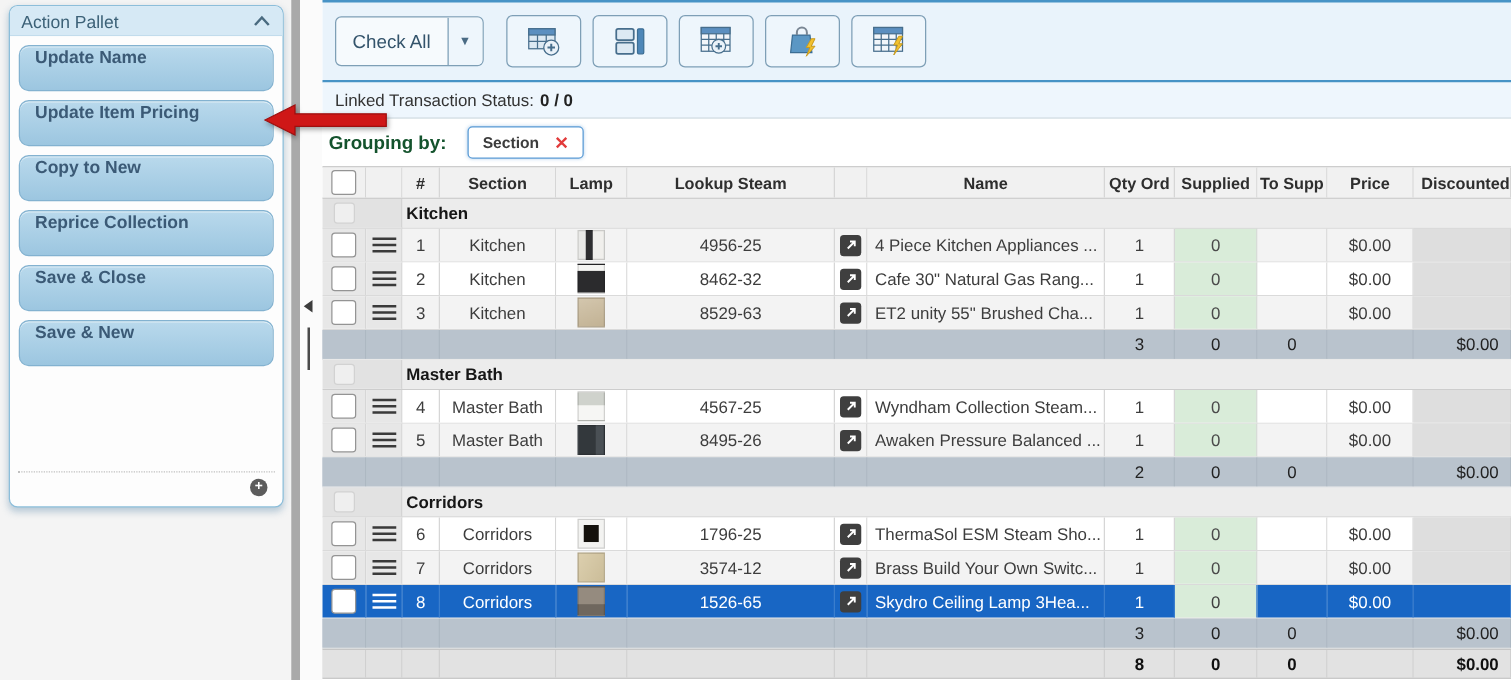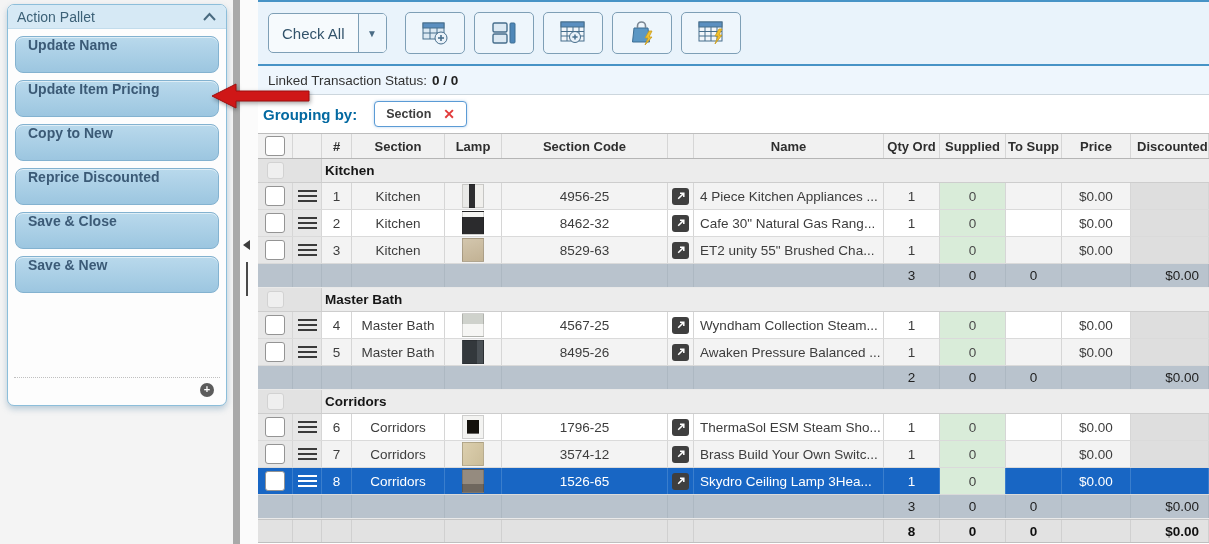--- a/index.html
+++ b/index.html
@@ -45,21 +45,21 @@
   .icon-btn{width:58px;height:40px;background:#eef6fc;border:1px solid #7e9fb6;border-radius:5px;
             display:flex;align-items:center;justify-content:center;margin-right:9px;cursor:pointer;}
 
   .status-bar{position:absolute;top:66px;left:0;right:0;height:29px;background:#eef6fd;
               border-bottom:1px solid #ccd6dd;display:flex;align-items:center;gap:5px;
               padding-left:10px;font-size:13.5px;color:#333;box-sizing:border-box;}
   .status-bar b{color:#222;}
 
   .grouping-row{position:absolute;top:95px;left:0;right:0;height:38px;background:#fff;
                 display:flex;align-items:center;padding-left:5px;}
-  .grouping-label{font-weight:bold;font-size:15px;color:#0369a1;}
+  .grouping-label{font-weight:bold;font-size:15px;color:#14532d;}
   .chip{margin-left:17px;display:flex;align-items:center;gap:12px;border:1px solid #5b9bd5;border-radius:4px;
         background:#fff;padding:5px 11px;font-size:12.5px;font-weight:bold;color:#3d3d3d;
         box-shadow:0 0 3px rgba(91,155,213,.45);cursor:pointer;}
   .chip .x{color:#e23b3b;font-size:14px;font-weight:bold;line-height:10px;}
 
   
   #grid{position:absolute;top:133px;left:0;width:951px;}
   .row{display:grid;grid-template-columns:35px 29px 30px 93px 57px 166px 26px 190px 56px 66px 56px 69px 78px;
        width:951px;box-sizing:border-box;}
   .c{border-right:1px solid #d6d6d6;display:flex;align-items:center;justify-content:center;
@@ -120,21 +120,21 @@
 
   <div class="action-btn">
     <span>Update Item Pricing</span>
   </div>
 
   <div class="action-btn">
     <span>Copy to New</span>
   </div>
 
   <div class="action-btn">
-    <span>Reprice Discounted</span>
+    <span>Reprice Collection</span>
   </div>
 
   <div class="action-btn">
     <span>Save &amp; Close</span>
   </div>
 
   <div class="action-btn">
     <span>Save &amp; New</span>
   </div>
 </div>
@@ -239,21 +239,21 @@
 
   <div id="grid">
     <div class="row hrow">
       <div class="c">
           <span class="cb"></span>
         </div>
       <div class="c"></div>
       <div class="c">#</div>
       <div class="c">Section</div>
       <div class="c">Lamp</div>
-      <div class="c">Section Code</div>
+      <div class="c">Lookup Steam</div>
       <div class="c"></div>
       <div class="c">Name</div>
       <div class="c">Qty Ord</div>
       <div class="c">Supplied</div>
       <div class="c">To Supp</div>
       <div class="c">Price</div>
       <div class="c left">Discounted</div>
     </div>
 
   <div class="row grow">

